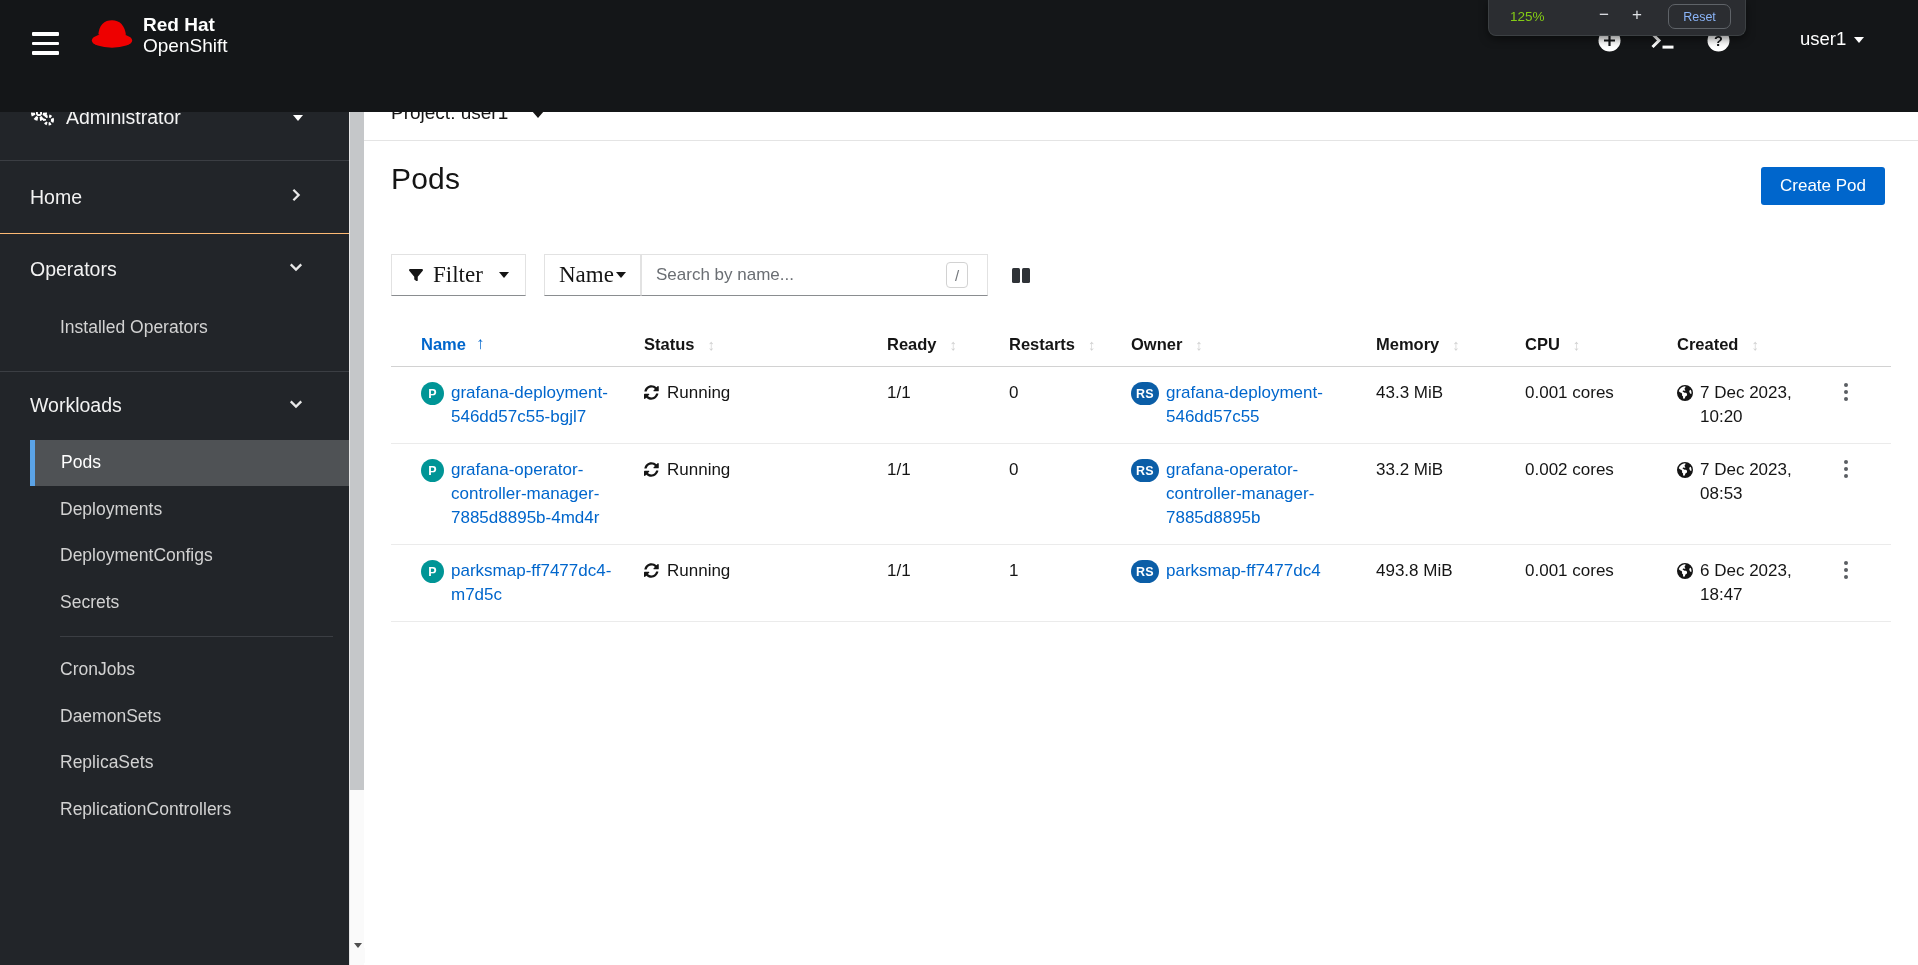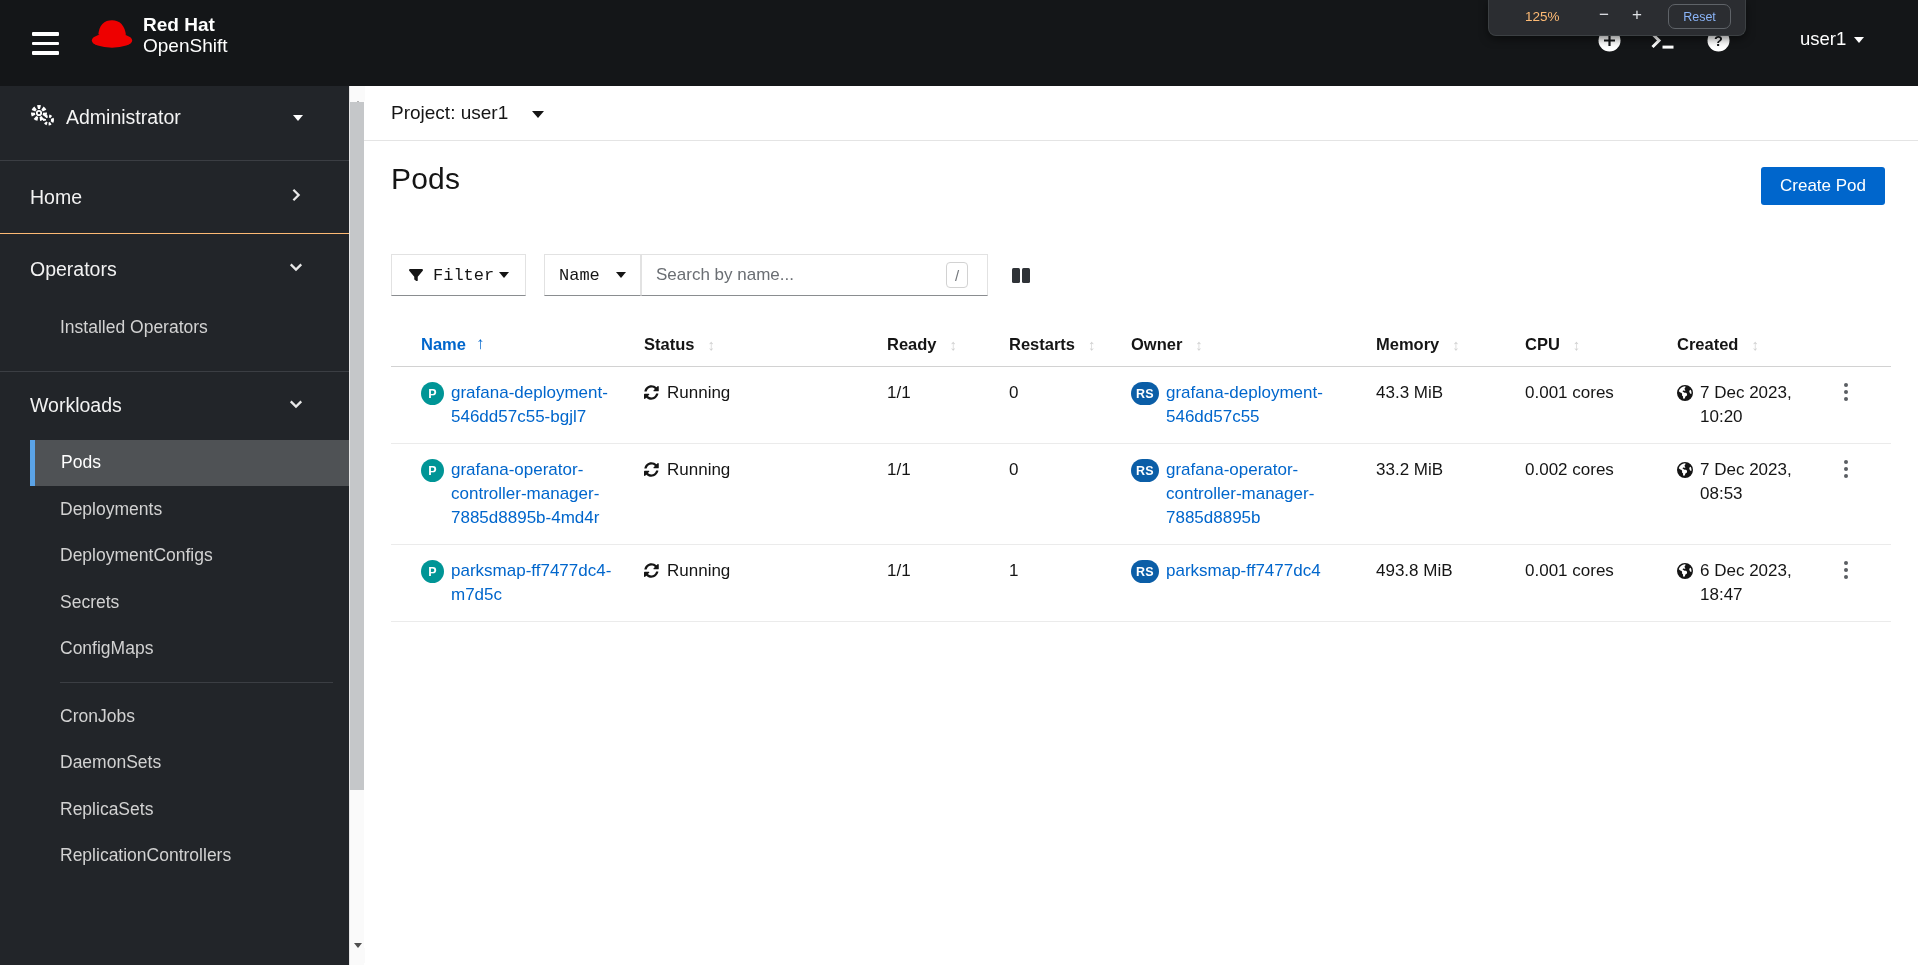--- a/index.html
+++ b/index.html
@@ -1,40 +1,40 @@
 <!DOCTYPE html>
 <html><head>
 <meta charset="utf-8">
 <style>
   * { margin:0; padding:0; box-sizing:border-box; }
   html,body { width:1918px; height:965px; overflow:hidden; background:#fff;
               font-family:"Liberation Sans", sans-serif; }
   .stage { position:absolute; left:0; top:0; width:1918px; height:965px; }
 
   
-  .masthead { position:absolute; left:0; top:0; width:1918px; height:86px; background:#141618; z-index:2;padding-left:24px; }
+  .masthead { position:absolute; left:0; top:0; width:1918px; height:112px; background:#141618; z-index:2;padding-left:24px; }
   .hamburger { position:absolute; left:32px; top:32px; width:27px; height:26px; background:none; border:none; cursor:pointer; }
   .hamburger span { display:block; width:27px; height:3.6px; background:#fff; border-radius:1px; margin-bottom:6px; }
   .brand { position:absolute; left:90px; top:14px; display:flex; align-items:center; cursor:pointer; }
   .brand-text { margin-left:9px; color:#fff; line-height:21px; }
   .brand-line1 { font-size:19px; font-weight:700; }
   .brand-line2 { font-size:19px; font-weight:400; }
   .util-icon { position:absolute; background:none; border:none; cursor:pointer; z-index:1; }
   .util-plus { left:1598px; top:29px; }
   .util-term { left:1650px; top:32px; }
   .util-help { left:1707px; top:29px; }
   .user-menu { position:absolute; left:1800px; top:28px; display:flex; align-items:center; background:none; border:none; cursor:pointer; }
   .user-name { color:#fff; font-size:18.5px; }
   .caret-down-white { width:0; height:0; border-left:5.5px solid transparent; border-right:5.5px solid transparent; border-top:6.5px solid #fff; margin-left:8px; margin-top:2px; }
 
   
   .zoom-popup { position:absolute; left:1488px; top:0; width:258px; height:36px; background:#2b2d31;
                 border:1px solid #3c4043; border-top:none; border-radius:0 0 8px 8px;
                 box-shadow:0 3px 9px rgba(0,0,0,.5); z-index:5; }
-  .zp-level { position:absolute; left:36px; top:9px; font-size:13.5px; color:#fdba74; }
+  .zp-level { position:absolute; left:21px; top:9px; font-size:13.5px; color:#84cc16; }
   .zp-btn { position:absolute; top:5px; background:none; border:none; color:#dfe1e5; font-size:17px; cursor:pointer; }
   .zp-minus { left:110px; }
   .zp-plus  { left:143px; }
   .zp-reset { position:absolute; left:179px; top:4px; width:63px; height:25px; background:none;
               border:1px solid #5f6368; border-radius:7px; color:#8ab4f8; font-size:12.5px; cursor:pointer; }
 
   
   .sidebar { position:absolute; left:0; top:86px; width:349px; height:879px; background:#222529; overflow:hidden; z-index:1; }
   .persp { height:75px; display:flex; align-items:center; padding:0 46px 12px 30px; border-bottom:1px solid #3b3e43; cursor:pointer; }
   .persp-label { color:#f4f4f4; font-size:19.5px; margin-left:12px; }
@@ -63,21 +63,21 @@
   .content { position:absolute; left:364px; top:86px; width:1554px; height:879px; background:#fff; }
   .project-bar { height:55px; border-bottom:1px solid #e4e4e4; display:flex; align-items:center; padding-left:27px; }
   .project-toggle { display:flex; align-items:center; background:none; border:none; cursor:pointer; font-size:19px; color:#151515; }
   .caret-down-dark { width:0; height:0; border-left:6px solid transparent; border-right:6px solid transparent; border-top:7px solid #151515; margin-left:24px; margin-top:2px; }
   .page-title { position:absolute; left:27px; top:76px; font-size:30px; font-weight:400; color:#151515; letter-spacing:.2px; }
   .btn-primary { position:absolute; left:1397px; top:81px; width:124px; height:38px; background:#0066cc; color:#fff;
                  border:none; border-radius:3px; font-size:17px; cursor:pointer; font-family:"Liberation Sans",sans-serif; }
 
   .toolbar { position:absolute; left:27px; top:168px; height:42px; display:flex; align-items:stretch; }
   .pf-toggle { background:#fff; border:1px solid #e2e2e2; border-bottom:1px solid #8a8d90; display:flex; align-items:center;
-               cursor:pointer; font-size:17px; color:#151515; font-family:Liberation Mono, monospace; }
+               cursor:pointer; font-size:23px; color:#151515; font-family:Liberation Serif, serif; }
   .filter-btn { width:135px; padding:0 16px 0 17px; }
   .filter-btn .flabel { margin-left:10px; }
   .filter-btn .caret-down-dark2, .name-btn .caret-down-dark2 { margin-left:auto; }
   .caret-down-dark2 { width:0; height:0; border-left:5px solid transparent; border-right:5px solid transparent; border-top:6px solid #151515; }
   .name-btn { width:97px; margin-left:18px; padding:0 14px; }
   .search-wrap { position:relative; width:337px; }
   .search-input { width:347px; height:42px; border:1px solid #e2e2e2; border-bottom:1px solid #8a8d90; padding:0 42px 0 14px;
                   font-size:17px; color:#151515; font-family:"Liberation Sans",sans-serif; }
   .search-input::placeholder { color:#6a6e73; opacity:1; }
   .shortcut-badge { position:absolute; right:10px; top:8px; width:22px; height:26px; border:1px solid #d2d2d2; border-radius:4px;
@@ -225,21 +225,20 @@
         <span class="nav-chevron">
           <svg width="14" height="14" viewBox="0 0 16 16">
               <path d="M2 5l6 6 6-6" fill="none" stroke="#e8e8e8" stroke-width="2.6"></path>
             </svg>
         </span>
       </div>
       <a class="nav-sub selected">Pods</a>
       <a class="nav-sub">Deployments</a>
       <a class="nav-sub">DeploymentConfigs</a>
       <a class="nav-sub">Secrets</a>
-      <a class="nav-sub">ConfigMaps</a>
       <div class="nav-divider"></div>
       <a class="nav-sub">CronJobs</a>
       <a class="nav-sub">DaemonSets</a>
       <a class="nav-sub">ReplicaSets</a>
       <a class="nav-sub">ReplicationControllers</a>
     </div>
   </nav>
 
   <div class="sbar">
     <button class="sbar-arrow sbar-up"><span class="tri-up"></span></button>

